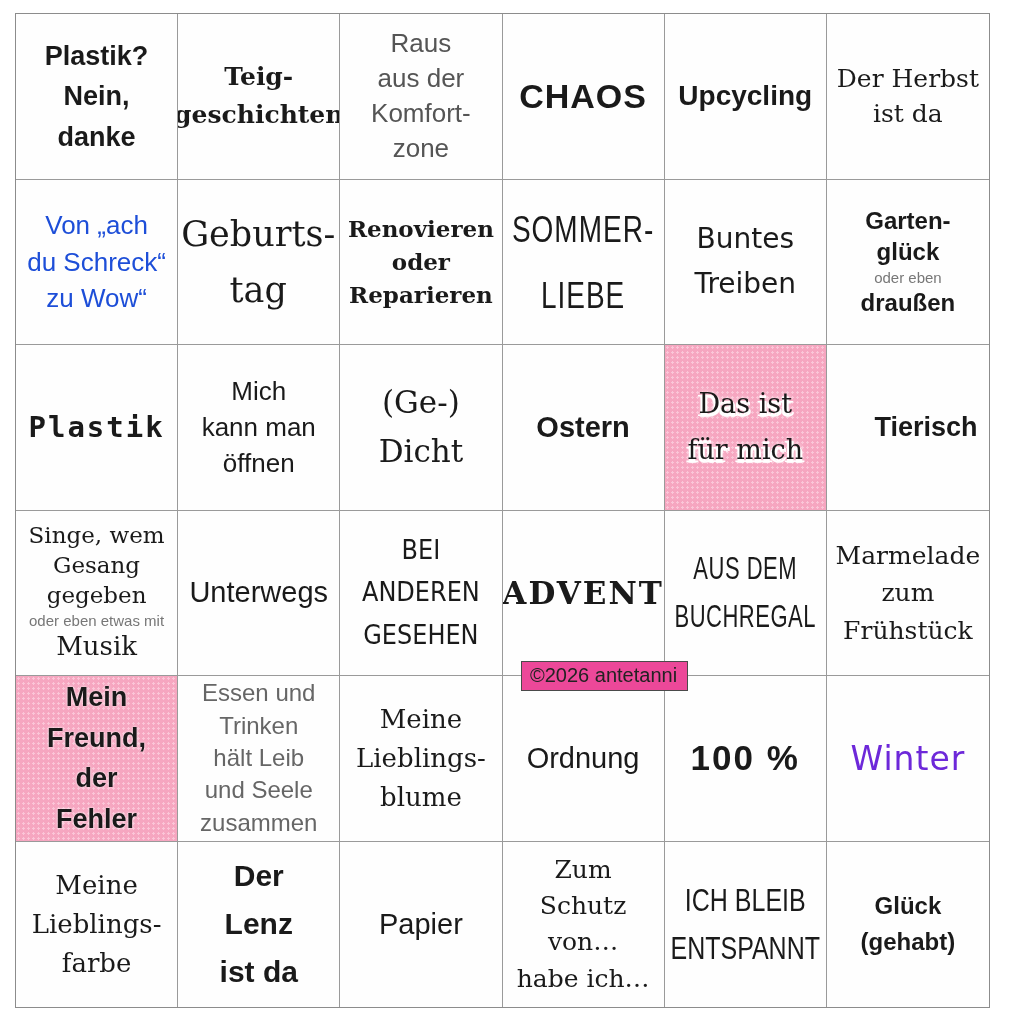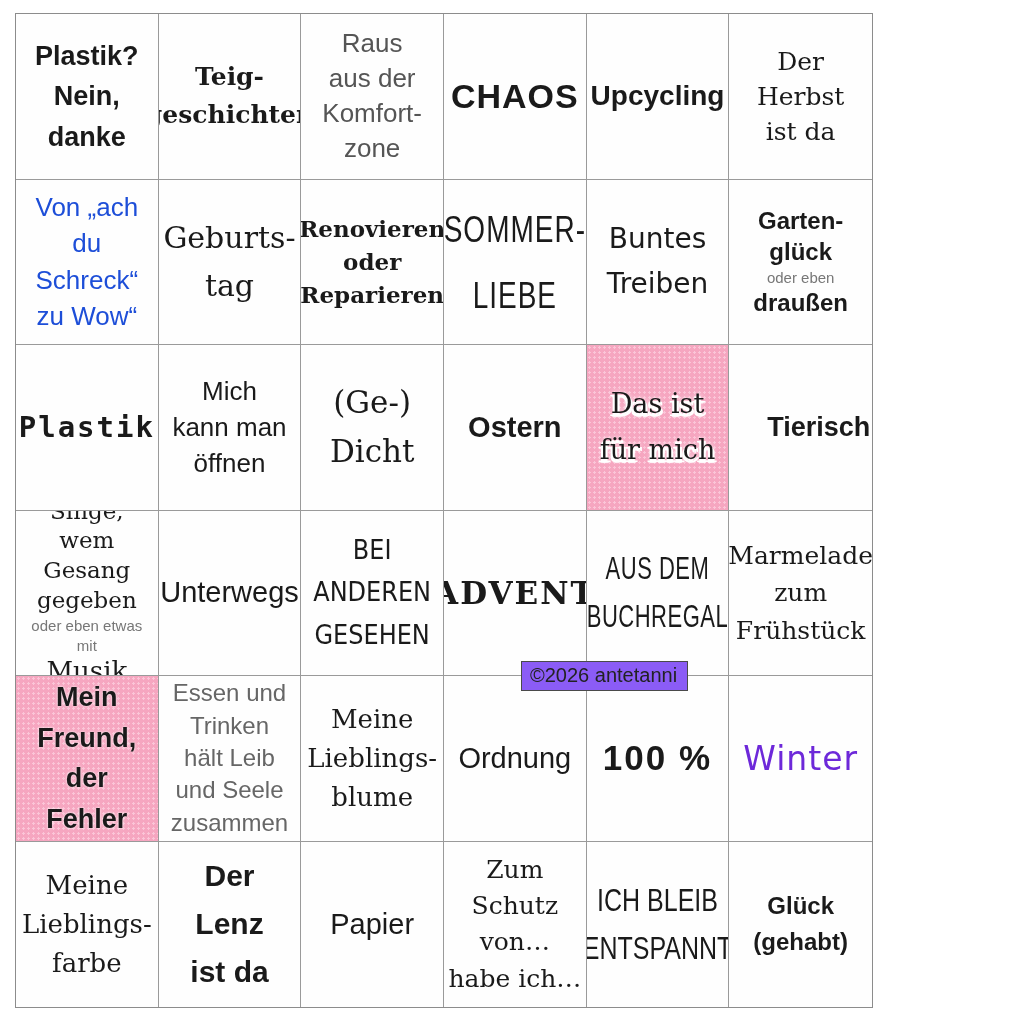--- a/index.html
+++ b/index.html
@@ -1,21 +1,21 @@
 <!DOCTYPE html>
 <html><head>
 <meta charset="utf-8">
 <style>
   html,body{margin:0;padding:0;background:#ffffff;}
   body{width:1024px;height:1024px;position:relative;overflow:hidden;
        font-family:"Liberation Sans",sans-serif;color:#1a1a1a;}
 
   
   #bingo-grid{
-    position:absolute;left:15px;top:13px;width:858px;height:995px;
+    position:absolute;left:15px;top:13px;width:975px;height:995px;
     display:grid;grid-template-columns:repeat(6,1fr);grid-template-rows:repeat(6,1fr);
     border:1px solid #8c8c8c;background:#fdfdfd;box-sizing:border-box;
   }
   .cell{
     border-right:1px solid #9a9a9a;border-bottom:1px solid #9a9a9a;
     display:flex;flex-direction:column;align-items:center;justify-content:center;
     text-align:center;white-space:pre-line;padding:4px;box-sizing:border-box;
     overflow:hidden;background:#fefefe;
   }
   .cell:nth-child(6n){border-right:none;}
@@ -30,21 +30,21 @@
          font-family:"Liberation Sans",sans-serif;line-height:1.3;}
 
   
   .s-plastik   {font-weight:900;font-size:27px;line-height:1.5;}
   .s-teig      {font-family:"DejaVu Serif",serif;font-weight:700;font-size:25px;line-height:1.55;}
   .s-raus      {font-size:26px;color:#555;line-height:1.35;font-weight:400;}
   .s-chaos     {font-weight:900;font-size:34px;letter-spacing:1px;}
   .s-upcycling {font-weight:600;font-size:28px;}
   .s-herbst    {font-family:"DejaVu Serif",serif;font-size:25px;line-height:1.4;}
   .s-vonach    {font-size:26px;color:#1d4ed8;line-height:1.4;font-weight:400;}
-  .s-geburtstag{font-family:"DejaVu Serif",serif;font-size:30px;line-height:1.6;}
+  .s-geburtstag{font-family:"DejaVu Serif",serif;font-size:35px;line-height:1.6;align-items:flex-end;}
   .s-renovieren{font-family:"DejaVu Serif",serif;font-weight:700;font-size:23px;line-height:1.45;}
   .s-sommer .txt{font-size:28px;letter-spacing:1px;line-height:1.75;transform:scaleY(1.35);font-weight:400;}
   .s-buntes    {font-family:"DejaVu Sans",sans-serif;font-size:28px;line-height:1.6;}
   .s-garten    {font-weight:600;font-size:24px;line-height:1.3;}
   .s-garten .txt2{font-weight:600;font-size:24px;}
   .s-muster .txt{font-family:"DejaVu Sans Mono",monospace;font-weight:700;font-size:29px;letter-spacing:2px;}
   .s-oeffnen   {font-size:26px;line-height:1.4;}
   .s-gedicht   {font-family:"DejaVu Serif",serif;font-size:31px;line-height:1.6;}
   .s-ostern    {font-weight:900;font-size:29px;}
   .s-dasist    {font-family:"DejaVu Serif",serif;font-size:27px;line-height:1.7;
@@ -66,21 +66,21 @@
   .s-farbe     {font-family:"DejaVu Serif",serif;font-size:26px;line-height:1.5;}
   .s-lenz      {font-weight:900;font-size:30px;line-height:1.6;}
   .s-papier    {font-size:29px;}
   .s-zumschutz {font-family:"DejaVu Serif",serif;font-size:25px;line-height:1.45;}
   .s-ichbleib .txt{font-size:25px;font-weight:500;line-height:1.5;transform:scaleY(1.25);}
   .s-glueck    {font-weight:900;font-size:24px;line-height:1.5;}
 
   
   #watermark{
     position:absolute;left:521px;top:661px;z-index:5;
-    background:#8b5cf6;border:1px solid #4a4a4a;
+    background:#ec4899;border:1px solid #4a4a4a;
     padding:2px 10px 3px 8px;font-size:20px;color:#222;
     font-family:"Liberation Sans",sans-serif;white-space:nowrap;
   }
 </style>
 </head>
 <body>
 
 <div id="bingo-grid">
     <div class="cell s-plastik"><span class="txt">Plastik?
 Nein,

